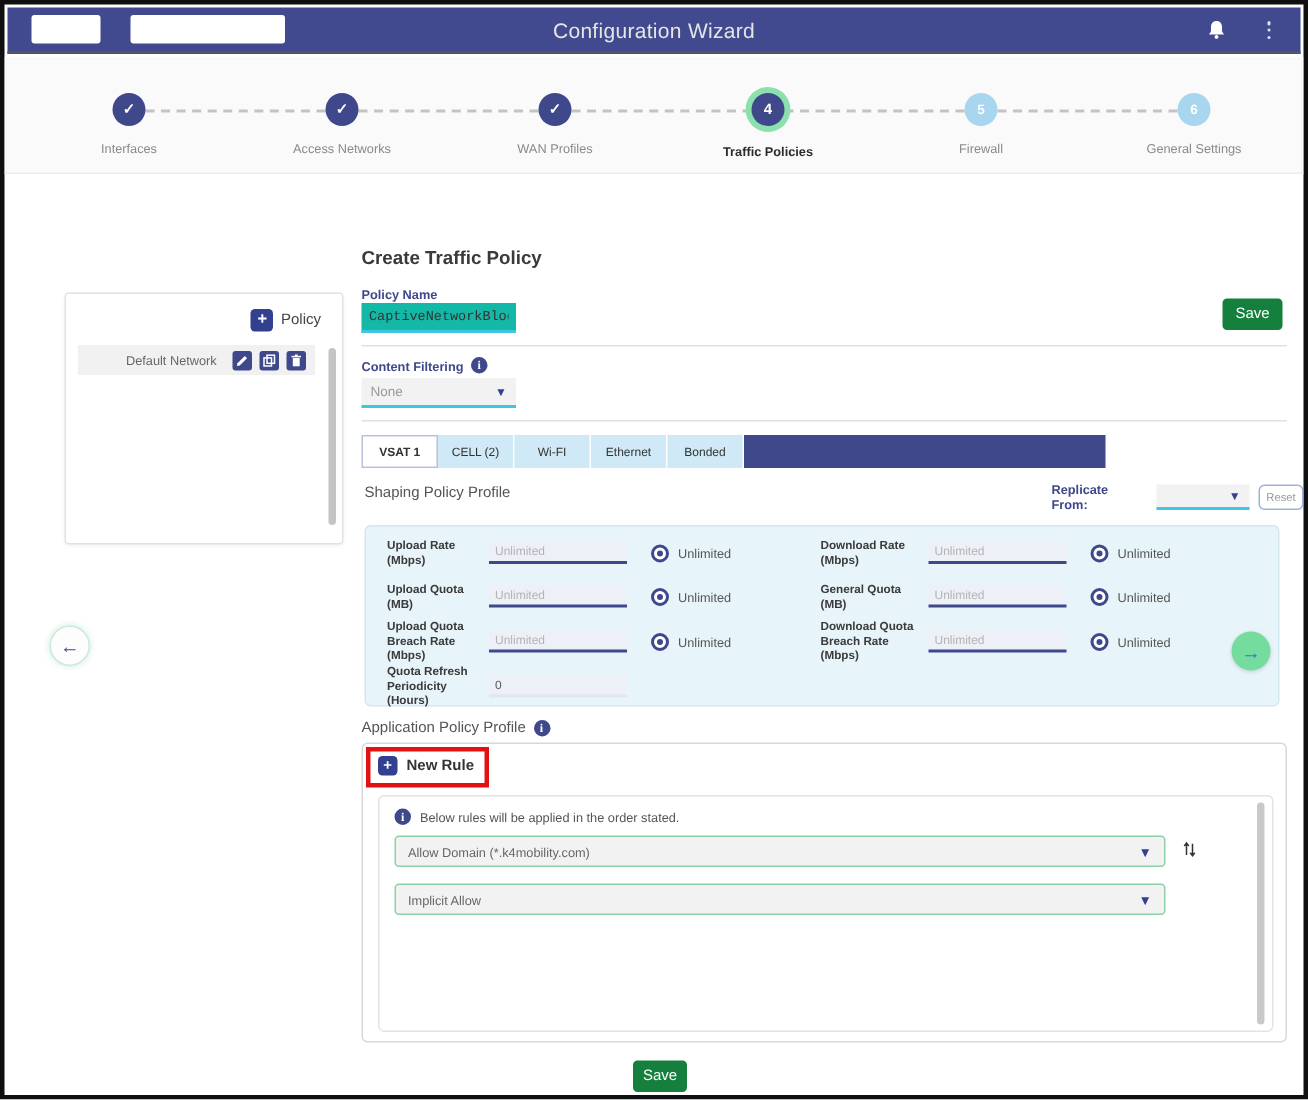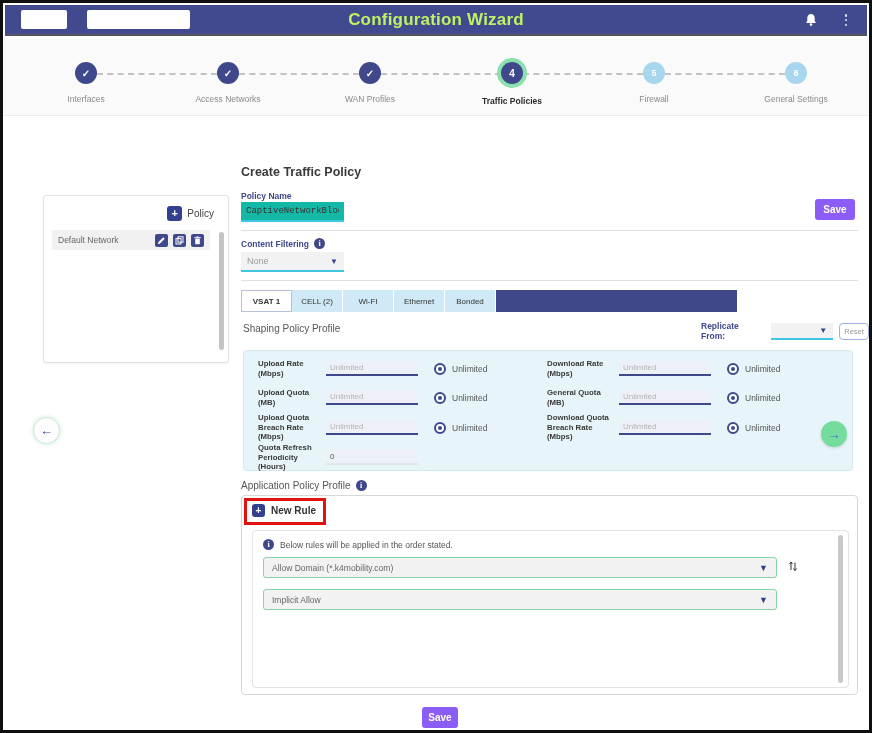--- a/index.html
+++ b/index.html
@@ -3,21 +3,21 @@
 <meta charset="utf-8">
 <style>
   * { box-sizing: border-box; margin: 0; padding: 0; }
   body { font-family: "Liberation Sans", sans-serif; background:#fff; }
   .page { position:relative; width:872px; height:733px; border:3px solid #0f0f0f; background:#fff; overflow:hidden; }
 
   
   .header { position:absolute; left:2px; right:2px; top:2px; height:31px; background:#414a8e; border-bottom:2px solid #55555f; display:flex; align-items:center; }
   .logo-box1 { position:absolute; left:16px; top:5px; width:46px; height:19px; background:#fff; border-radius:2px; }
   .logo-box2 { position:absolute; left:82px; top:5px; width:103px; height:19px; background:#fff; border-radius:2px; }
-  .hdr-title { position:absolute; left:0; right:0; text-align:center; color:#bef264; font-size:17px; font-weight:bold; letter-spacing:.2px; }
+  .hdr-title { position:absolute; left:0; right:0; text-align:center; color:#e5e5e5; font-size:14px; font-weight:normal; letter-spacing:.2px; }
   .bell { position:absolute; right:48px; top:7px; width:16px; height:16px; }
   .kebab { position:absolute; right:18px; top:7px; width:6px; height:16px; display:flex; flex-direction:column; justify-content:space-between; align-items:center; padding:2px 0; }
   .kebab i { width:2.5px; height:2.5px; border-radius:50%; background:#dfe2f2; }
 
   
   .stepper { position:absolute; left:0; right:0; top:35px; height:78px; background:#fafafa; border-bottom:1px solid #ececec; display:flex; align-items:flex-start; padding:24px 62px 0 72px; }
   .step { position:relative; display:flex; flex-direction:column; align-items:center; }
   .circle { width:22px; height:22px; border-radius:50%; display:flex; align-items:center; justify-content:center; color:#fff; font-size:10px; font-weight:bold; }
   .step.completed .circle { background:#3f488b; }
   .step.active .circle { background:#3f488b; box-shadow:0 0 0 4px #8ce0ad; }
@@ -35,32 +35,32 @@
   .annot-network { position:absolute; left:47px; top:3px; width:105px; height:24px; border:3px solid #e01212; }
   .expand-btn { position:absolute; right:14px; top:6px; width:17px; height:17px; background:#333f8f; border-radius:3px; display:flex; align-items:center; justify-content:center; }
   .expand-btn .win { width:10px; height:8px; border:1px solid #cfd6f0; border-top:3px solid #cfd6f0; background:#6a74b5; }
 
   
   .policy-card { position:absolute; left:40px; top:192px; width:186px; height:168px; background:#fff; border:1px solid #e2e2e2; border-radius:3px; box-shadow:0 1px 3px rgba(0,0,0,.05); }
   .add-policy { position:absolute; top:10px; right:14px; display:flex; align-items:center; gap:5px; cursor:default; }
   .sq-btn { width:15px; height:15px; background:#333f8f; border-radius:3px; color:#fff; display:flex; align-items:center; justify-content:center; font-size:11px; font-weight:bold; line-height:1; }
   .add-policy-label { font-size:10px; color:#444; }
   .policy-row { position:absolute; top:34px; left:8px; right:18px; height:20px; background:#f1f1f1; display:flex; align-items:center; padding:0 6px; }
-  .policy-row-name { flex:1; font-size:8.5px; color:#666; }
+  .policy-row-name { flex:1; font-size:8.5px; color:#666;margin-left:26px; }
   .mini-icon { width:13px; height:13px; background:#3f488b; border-radius:2px; margin-left:5px; display:flex; align-items:center; justify-content:center; }
   .card-scrollbar { position:absolute; right:4px; top:36px; width:5px; height:118px; background:#c4c4c4; border-radius:3px; }
 
   .back-btn { position:absolute; left:30px; top:414px; width:27px; height:27px; border-radius:50%; background:#fdfdfd; border:1px solid #d2e7dc; box-shadow:0 0 4px rgba(140,224,173,.5); color:#3f488b; font-size:13px; display:flex; align-items:center; justify-content:center; }
 
   
   .form-title { position:absolute; left:238px; top:162px; font-size:12.5px; color:#3a3a3a; font-weight:600; }
   .field-label { font-size:8.5px; font-weight:bold; color:#3f488b; }
   .lbl-policy-name { position:absolute; left:238px; top:188px; }
   .inp-policy-name { position:absolute; left:238px; top:199px; width:103px; height:20px; background:#14b8a6; border:none; border-bottom:2px solid #3fc6e0; font-size:9px; color:#333; padding:0 5px; font-family:Liberation Mono, monospace; }
-  .btn-save { background:#8b5cf6; color:#fff; font-size:10px; font-weight:bold; border:none; border-radius:3px; display:flex; align-items:center; justify-content:center;text-align:right; }
+  .btn-save { background:#15803d; color:#fff; font-size:10px; font-weight:normal; border:none; border-radius:3px; display:flex; align-items:center; justify-content:center;text-align:right; }
   .save-top { position:absolute; left:812px; top:196px; width:40px; height:21px; }
   .divider { position:absolute; left:238px; width:617px; height:1px; background:#e0e0e0; }
   .cf-row { position:absolute; left:238px; top:235px; display:flex; align-items:center; gap:5px; }
   .info-icon { width:11px; height:11px; border-radius:50%; background:#3f488b; color:#fff; display:inline-flex; align-items:center; justify-content:center; flex:none; }
   .info-icon::after { content:"i"; font-size:8px; font-weight:bold; font-family:"Liberation Serif", serif; }
   .select-box { position:relative; background:#f2f2f2; border-bottom:2px solid #3fc6e0; display:flex; align-items:center; padding:0 6px; }
   .cf-select { position:absolute; left:238px; top:249px; width:103px; height:20px; }
   .select-box .val { flex:1; font-size:9px; color:#999; }
   .caret { color:#333f8f; font-size:8px; }
 

